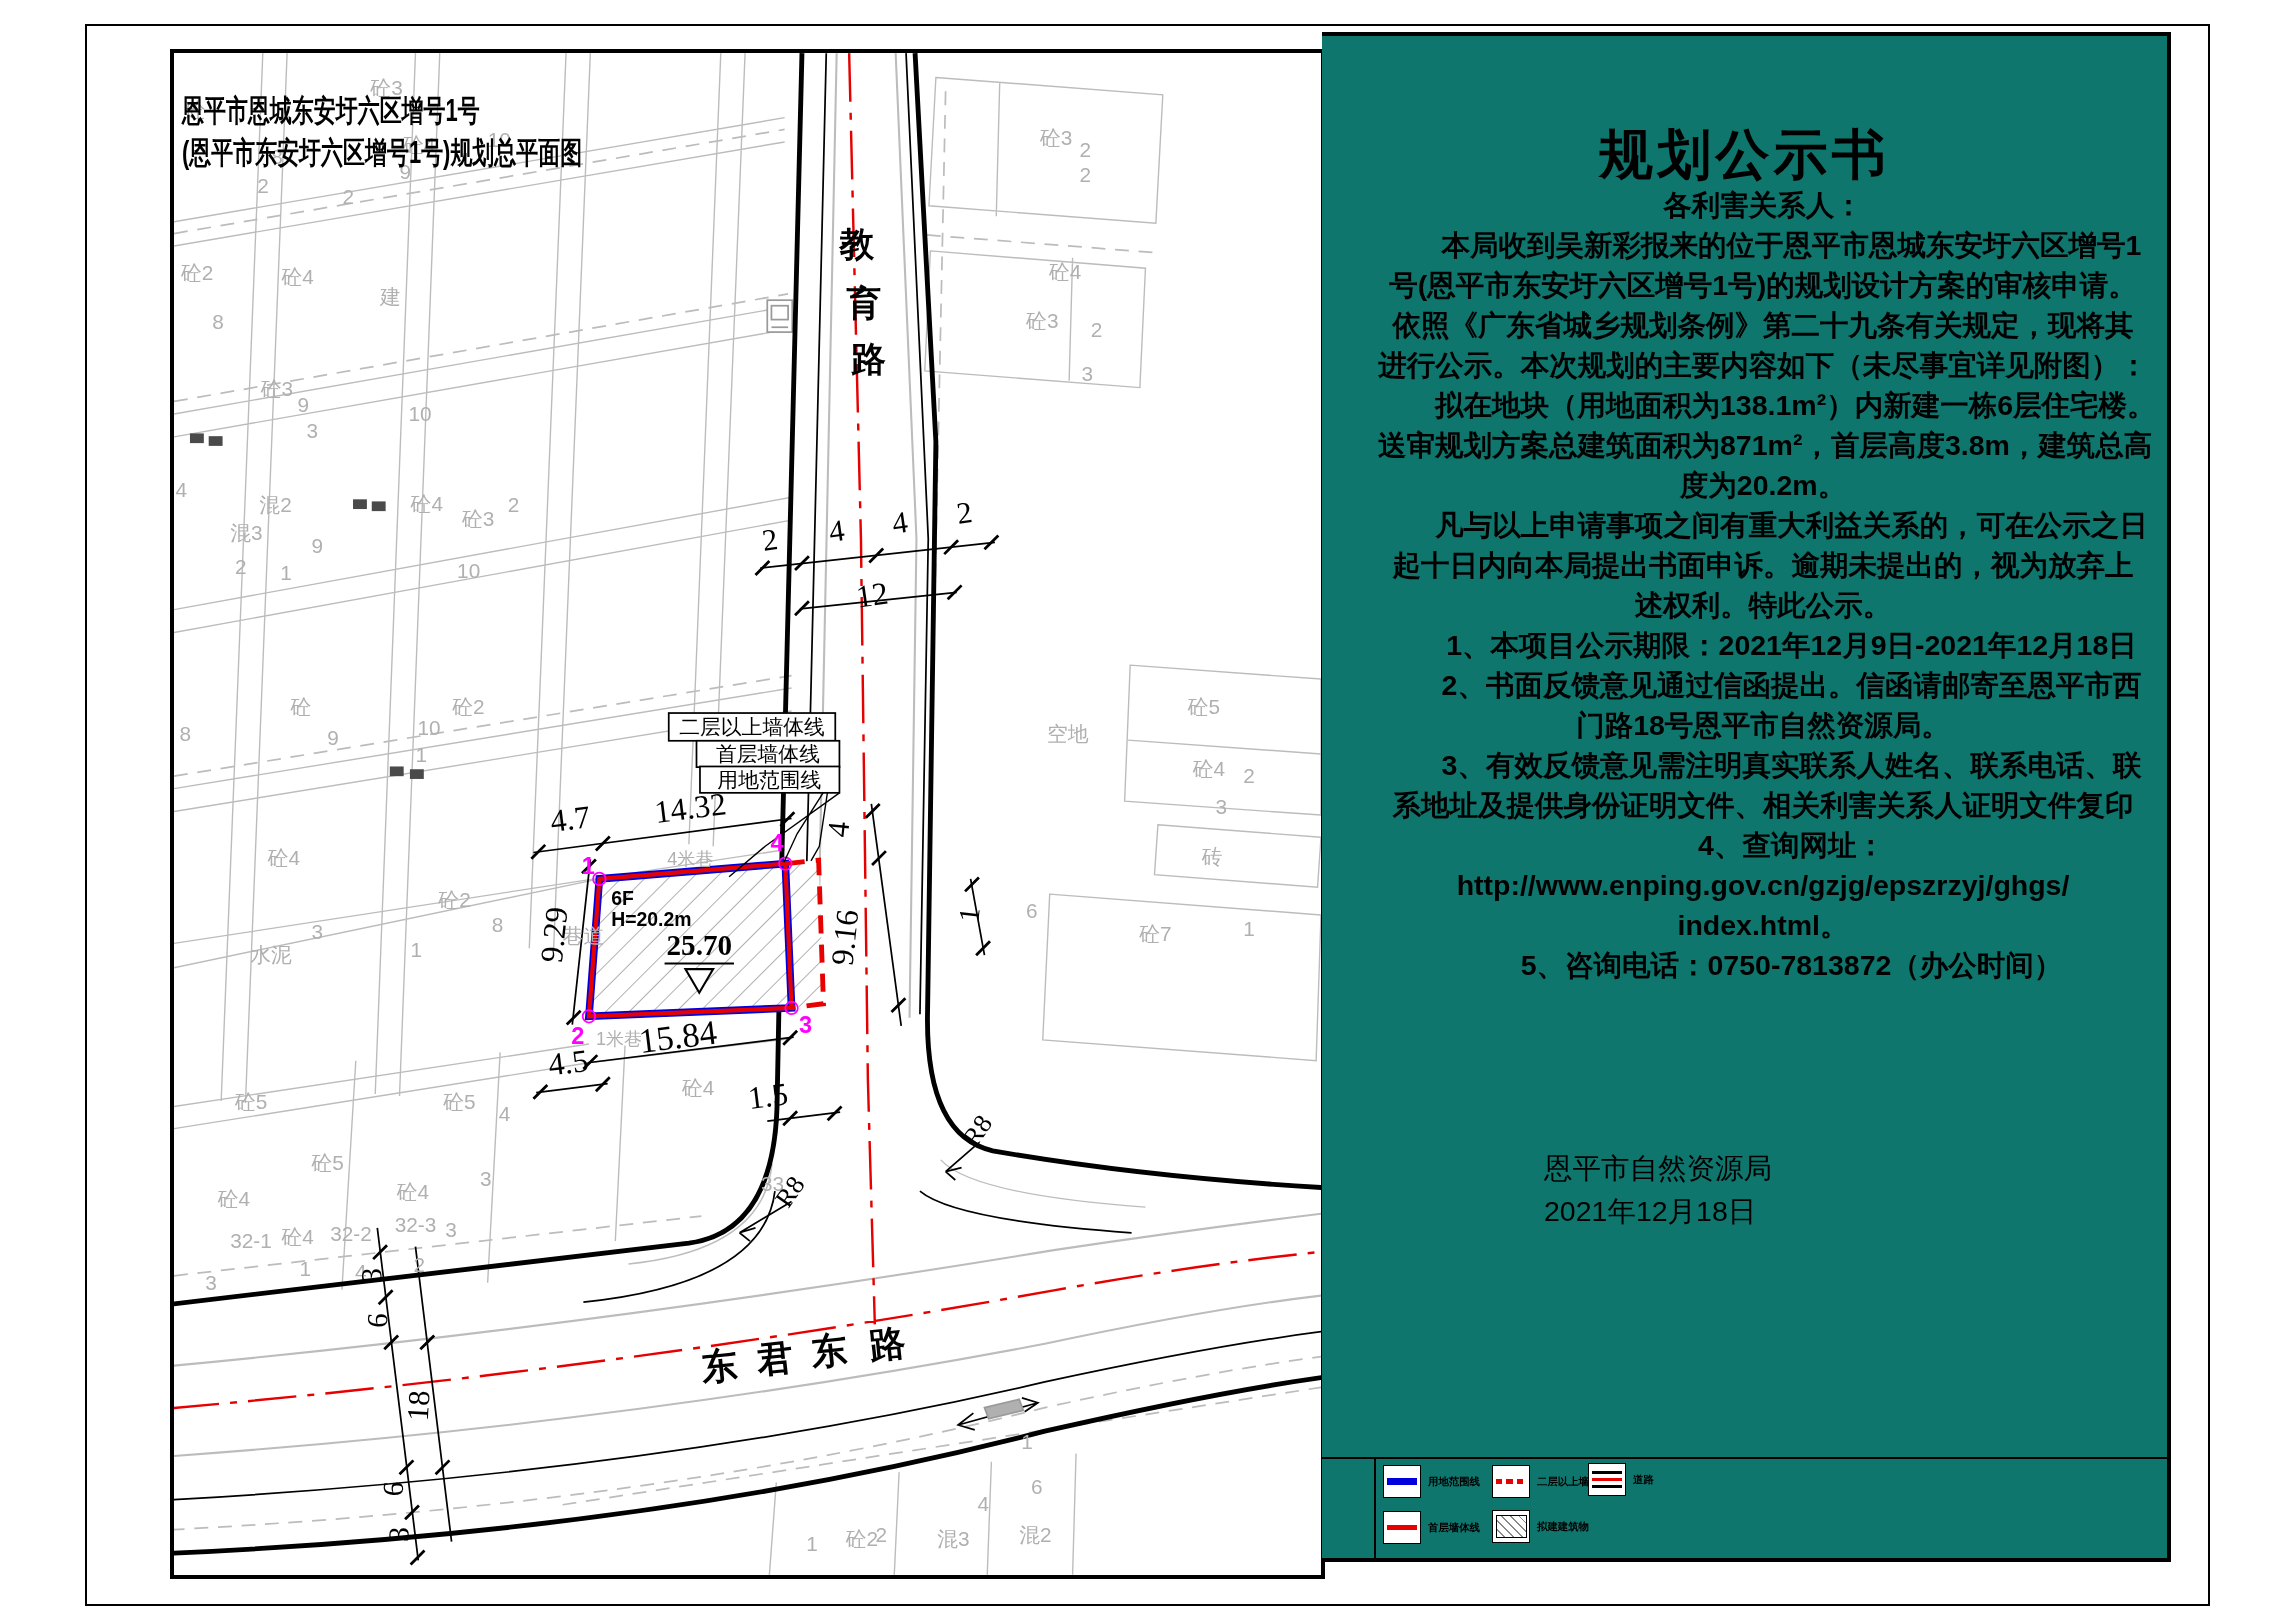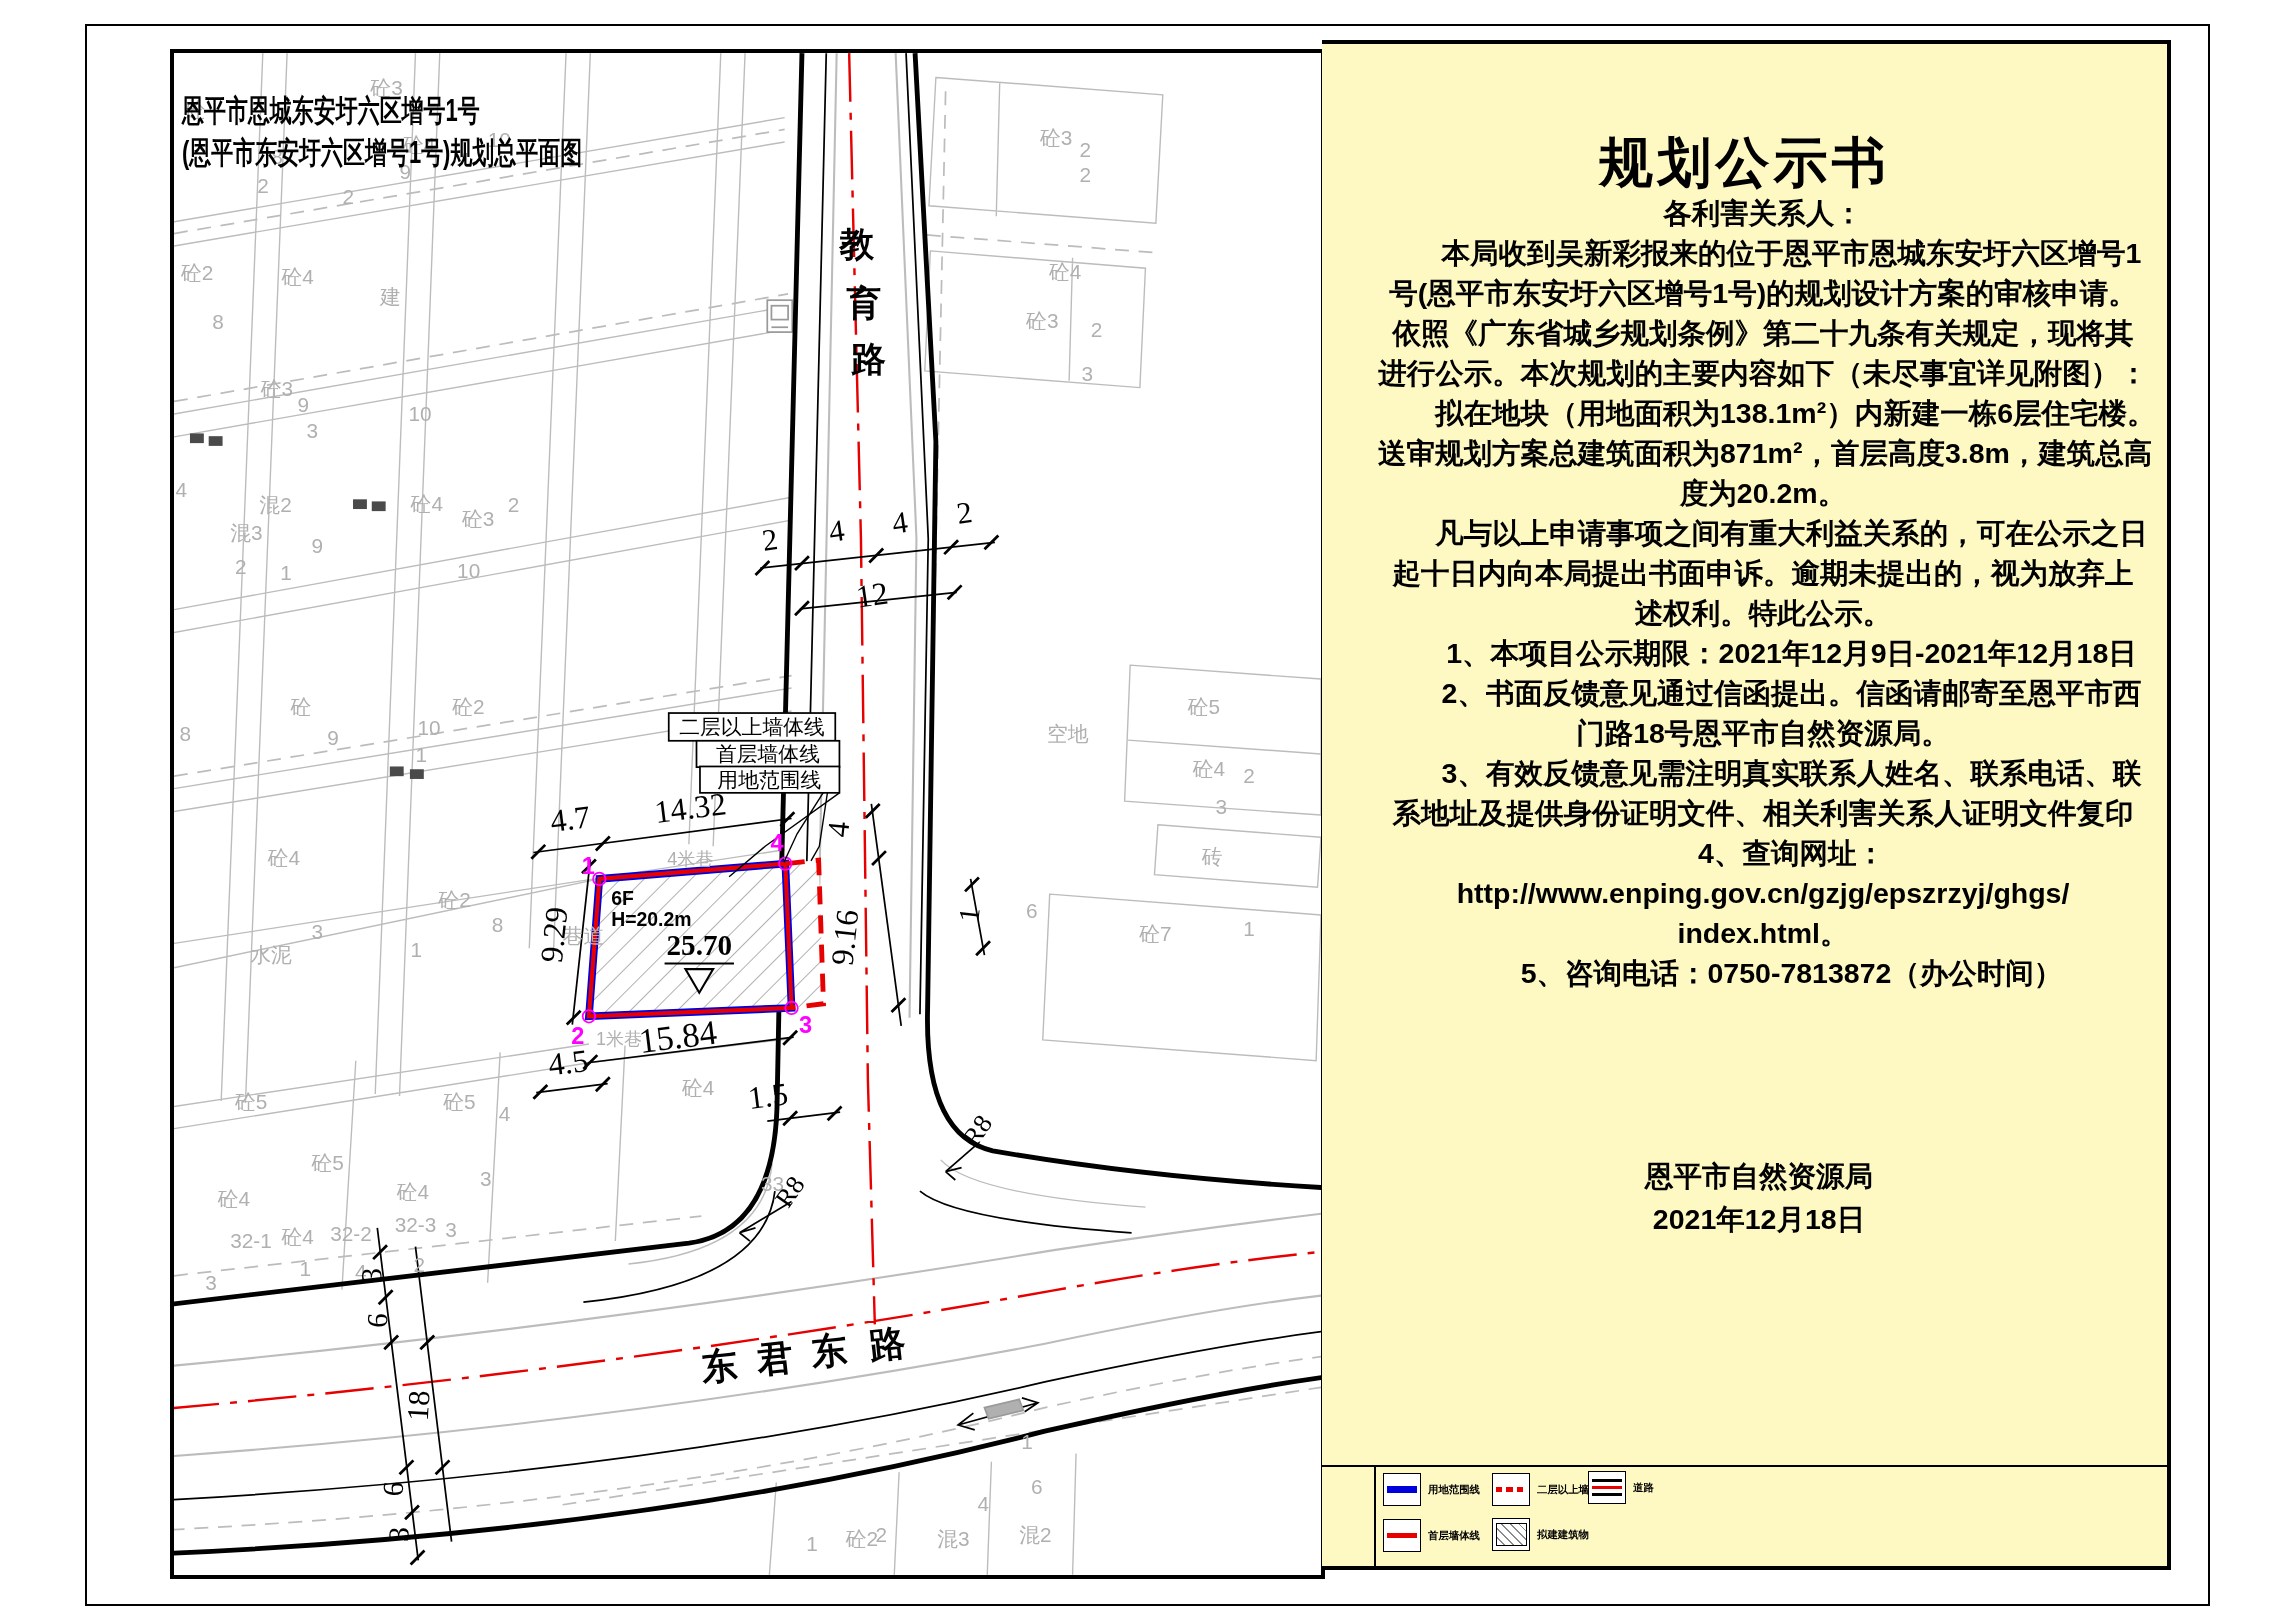--- a/index.html
+++ b/index.html
@@ -1,27 +1,27 @@
 <!DOCTYPE html>
 <html style="font-size:11px"><head>
 <meta charset="utf-8">
 <style>
   html,body{margin:0;padding:0;background:#e8e8e8;}
   #page{position:relative;width:2295px;height:1624px;background:#ffffff;
         font-family:"Liberation Sans",sans-serif;overflow:hidden;}
   .abs{position:absolute;}
   #sheet-border{left:85px;top:24px;width:2121px;height:1578px;border:2.1px solid #000;}
   #map-frame{left:170px;top:49px;width:1147px;height:1522px;border:4.9px solid #000;background:#fff;}
-  #right-panel{left:1322px;top:40px;width:845px;height:1522px;border:4.9px solid #000;border-left:none;background:#fef9c3;}
+  #right-panel{left:1322px;top:32px;width:845px;height:1522px;border:4.9px solid #000;border-left:none;background:#0f766e;}
   #map-title{left:8.3px;top:36px;font-size:30.5px;font-weight:700;line-height:42px;color:#000;
              transform:scaleX(0.72);transform-origin:left top;white-space:nowrap;}
   #notice-title{left:0;top:83px;width:100%;text-align:center;font-size:54px;font-weight:700;letter-spacing:4.2px;color:#000;}
   #notice-body{left:56px;top:149px;width:770px;font-size:28.5px;font-weight:700;color:#000;text-align:center;}
   .nline{line-height:40px;white-space:nowrap;}
-  #signature{left:222px;top:1111px;width:430px;text-align:center;font-size:28.5px;font-weight:700;line-height:43px;color:#000;}
+  #signature{left:222px;top:1111px;width:430px;text-align:left;font-size:28.5px;font-weight:400;line-height:43px;color:#000;}
   #legend-divider{left:0px;top:1421px;width:845px;height:2.1px;background:#000;}
   #legend-stub{left:52px;top:1421px;width:2.1px;height:101px;background:#000;}
   .lg-item{position:absolute;display:flex;align-items:center;gap:7px;}
   .lg-swatch{width:36px;height:31px;border:1.4px solid #000;background:#fff;display:flex;align-items:center;justify-content:center;flex-direction:column;}
   .lg-label{font-size:10.4px;font-weight:700;color:#000;white-space:nowrap;}
   .sw-blue{width:30.5px;height:7px;background:#0000dd;}
   .sw-redline{width:30.5px;height:4.2px;background:#e60000;}
   .sw-reddash{width:30.5px;height:5.6px;background:repeating-linear-gradient(90deg,#e60000 0 6.2px,transparent 6.2px 10.4px);}
   .sw-road{width:30.5px;display:flex;flex-direction:column;gap:4.2px;}
   .sw-road .b{height:2.8px;background:#000;}

